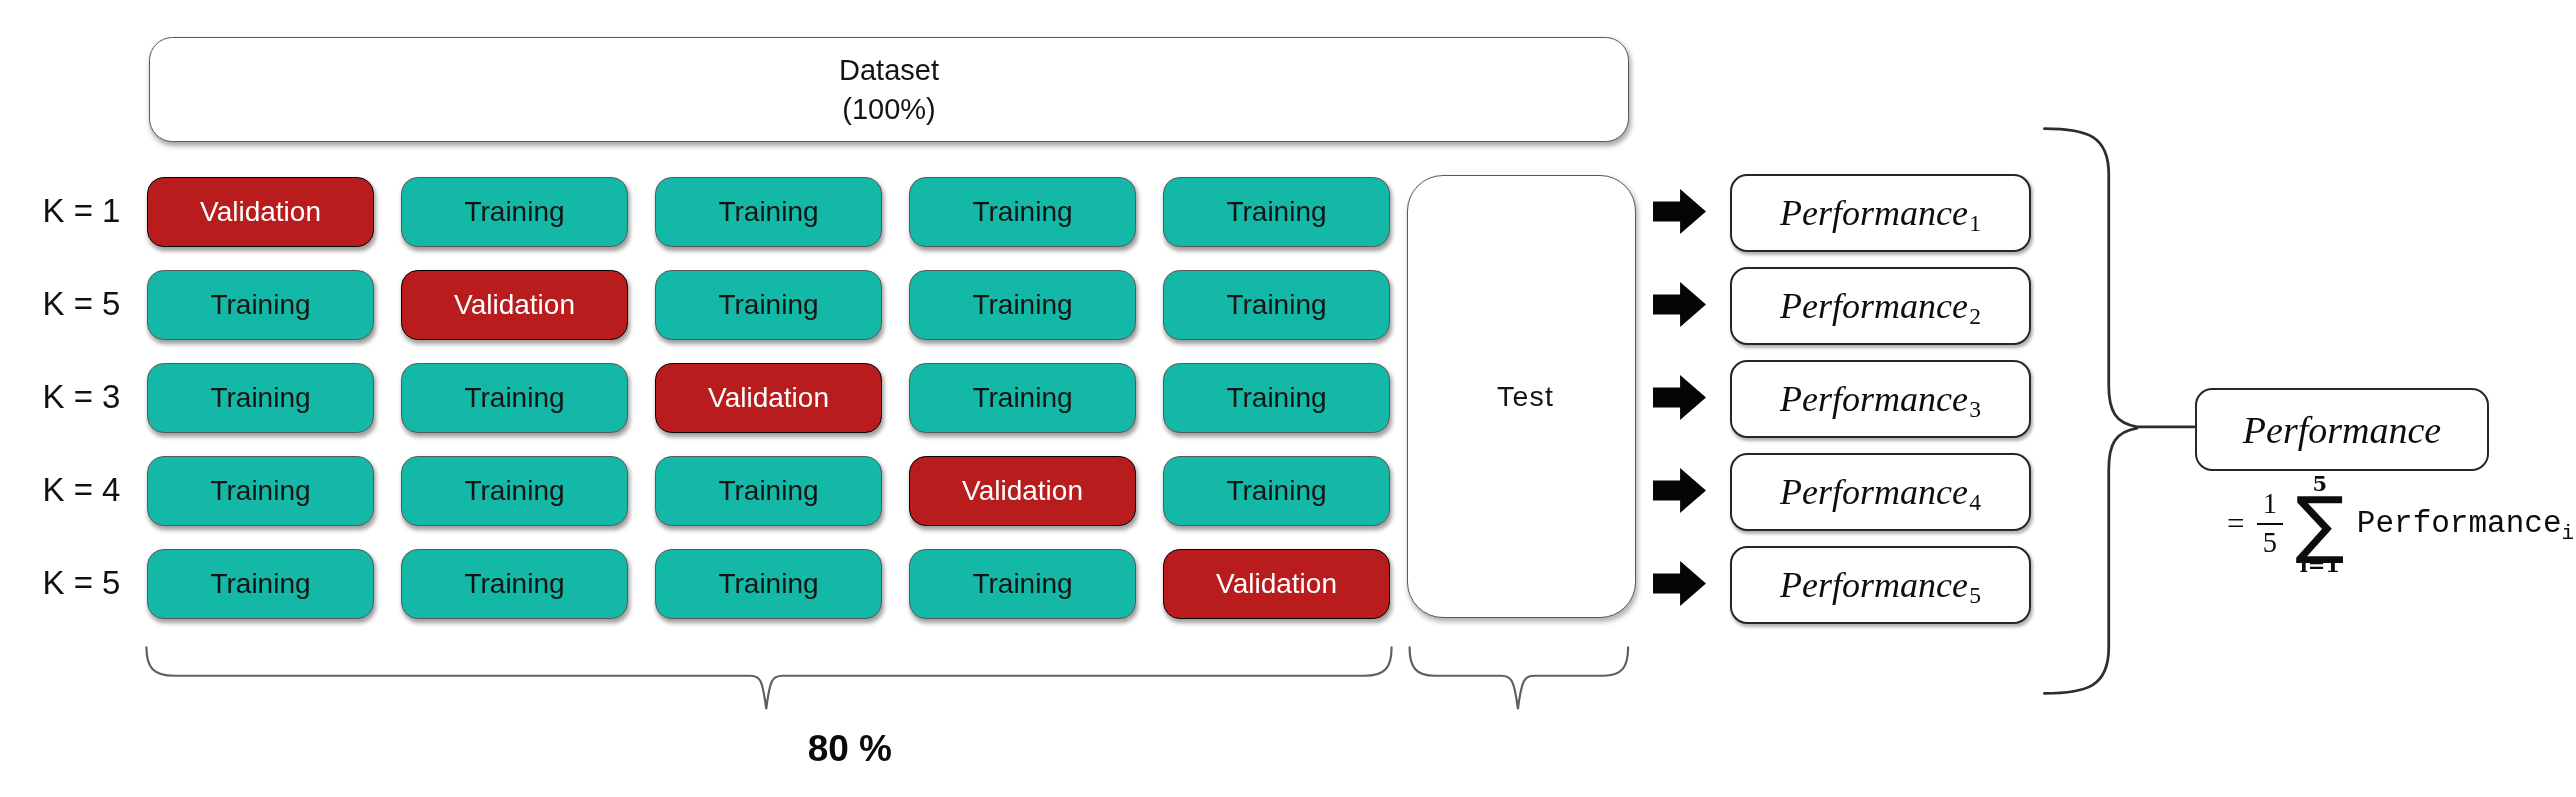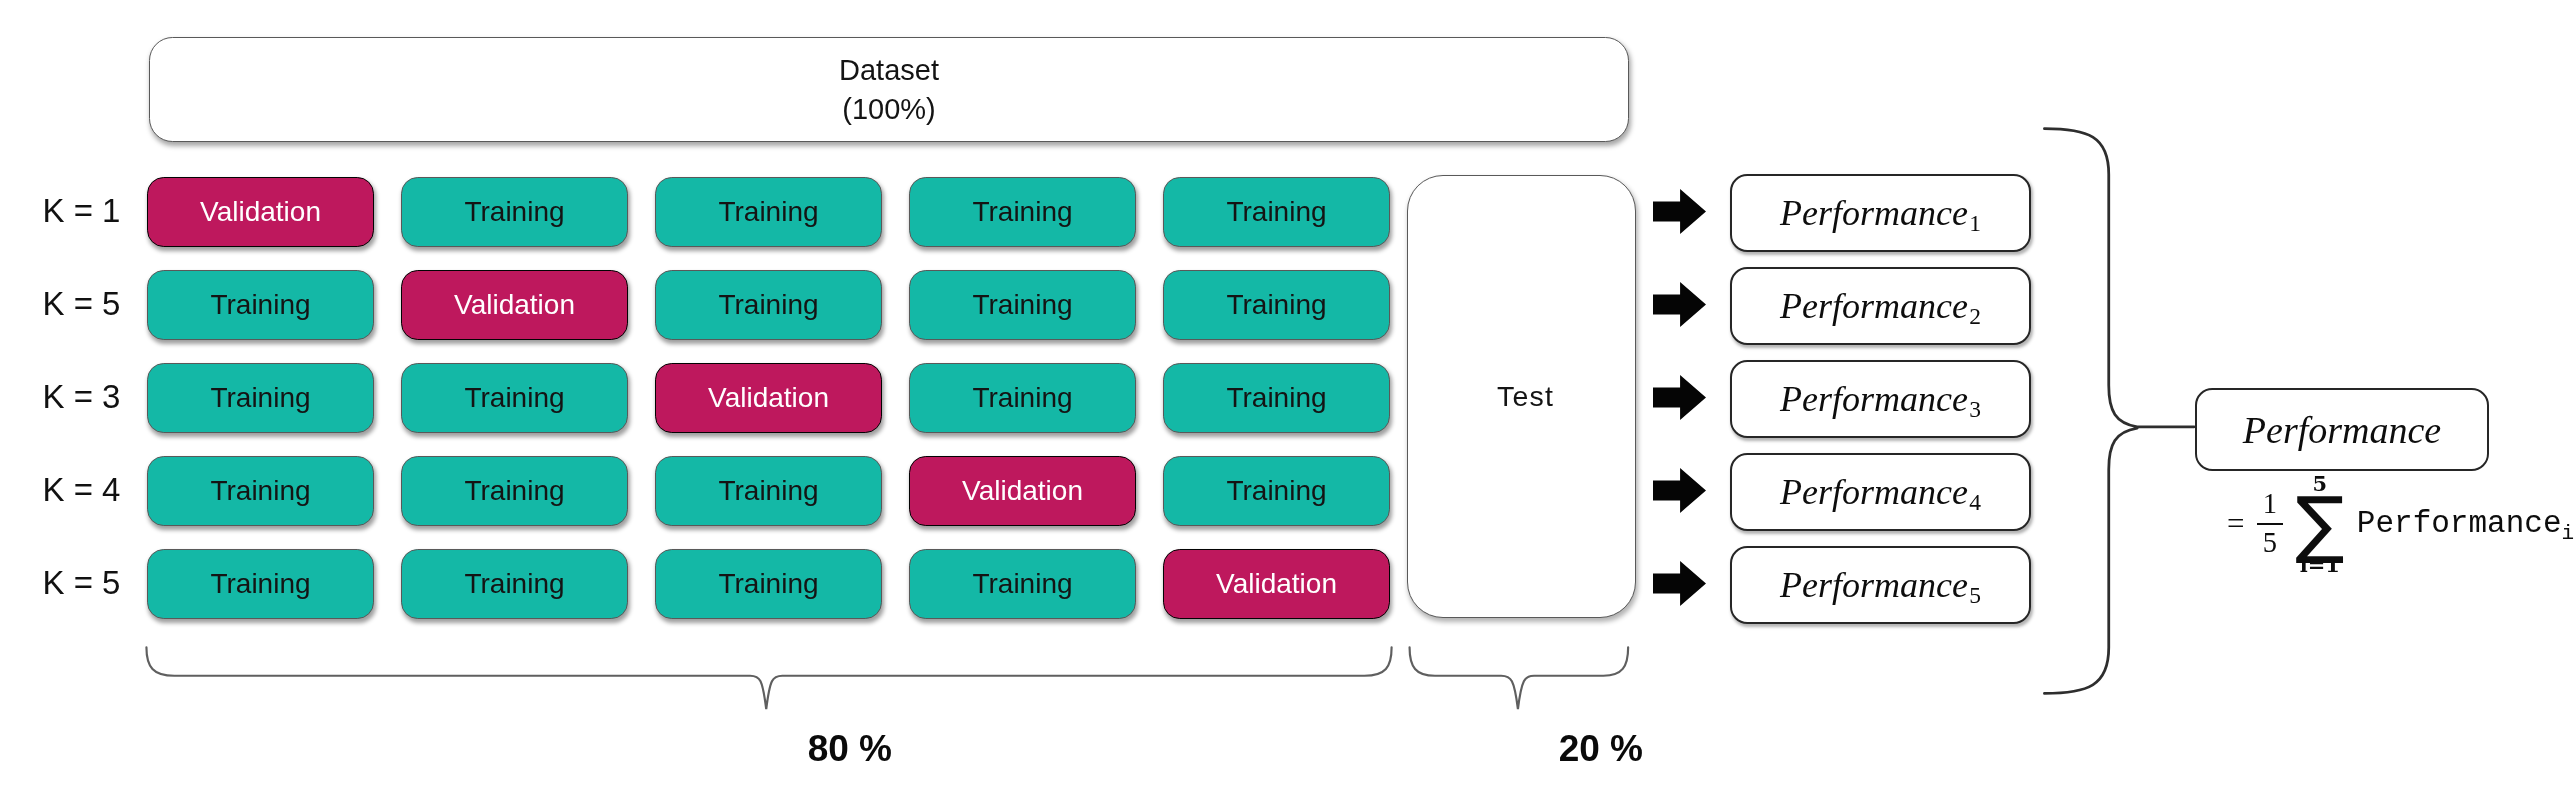--- a/index.html
+++ b/index.html
@@ -32,21 +32,21 @@
   }
 
   .cell{
     position:absolute;top:0;width:225px;height:68px;
     background:#14b8a6;border:1.9px solid #595959;border-radius:16.7px;
     box-shadow:1.2px 3.7px 4.3px rgba(0,0,0,.38);
     display:flex;align-items:center;justify-content:center;
     font-size:28px;color:#141414;
   }
   .cell[data-variant="validation"]{
-    background:#be185d;border-color:#030303;color:#ffffff;
+    background:#b91c1c;border-color:#030303;color:#ffffff;
   }
   .c0{left:147px}.c1{left:401px}.c2{left:655px}.c3{left:909px}.c4{left:1163px}
 
   
   .test-box{
     position:absolute;left:1407px;top:175px;width:219px;height:441px;
     background:#ffffff;border:1.9px solid #595959;border-radius:36px;
     box-shadow:1.2px 3.7px 5px rgba(0,0,0,.3);
     display:flex;align-items:center;justify-content:center;
     font-size:28.5px;letter-spacing:1.2px;color:#141414;padding-left:8px;
@@ -221,16 +221,15 @@
       <span>Performance</span><span class="tsub">i</span>
     </span>
   </div>
 
   <svg class="underbrace-svg" viewBox="225 1020 2450 140">
     <path class="ubrace-stroke" d="M 237 1046 C 237 1078, 248 1092, 282 1092 L 1212 1092 C 1228 1092, 1232 1098, 1238 1146 C 1244 1098, 1248 1092, 1264 1092 L 2204 1092 C 2238 1092, 2248 1078, 2248 1046"></path>
     <path class="ubrace-stroke" d="M 2277 1046 C 2277 1078, 2287 1092, 2318 1092 L 2425 1092 C 2441 1092, 2446 1098, 2452 1146 C 2458 1098, 2463 1092, 2478 1092 L 2590 1092 C 2620 1092, 2630 1078, 2630 1046"></path>
   </svg>
 
   <div class="pct pct-train">80 %</div>
-  <div class="pct pct-test">20 %</div>
 
 </div>
 
 
 </body></html>

